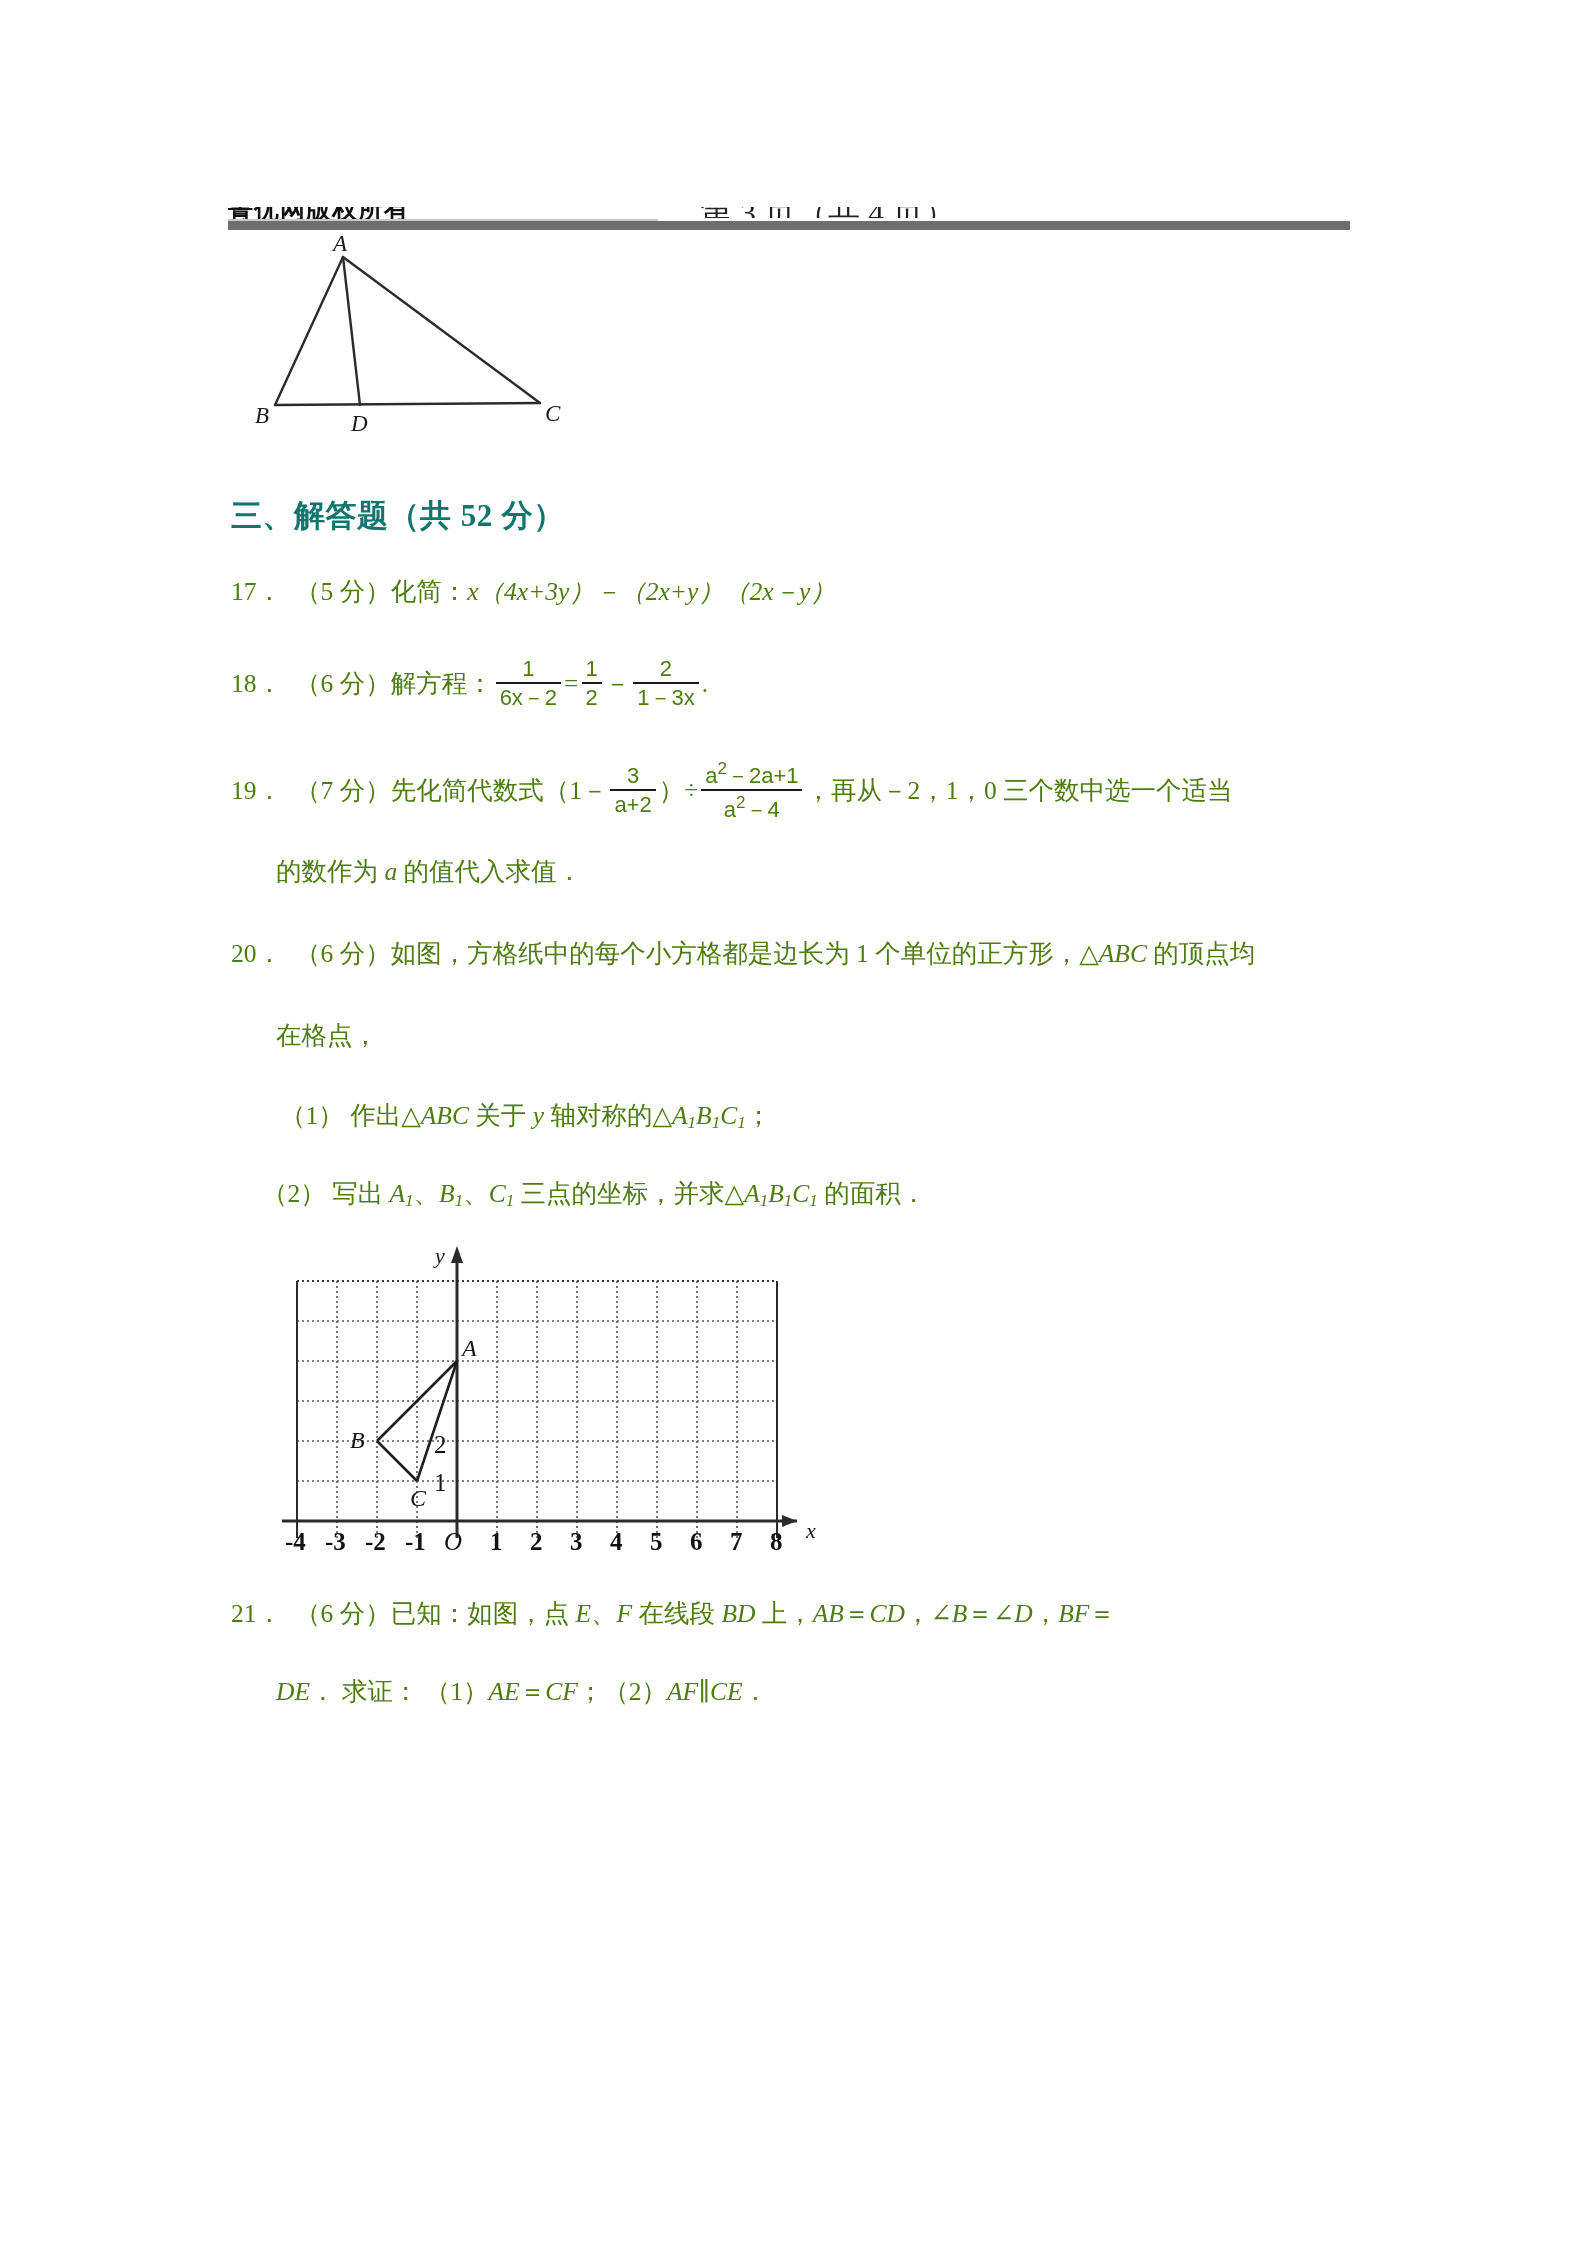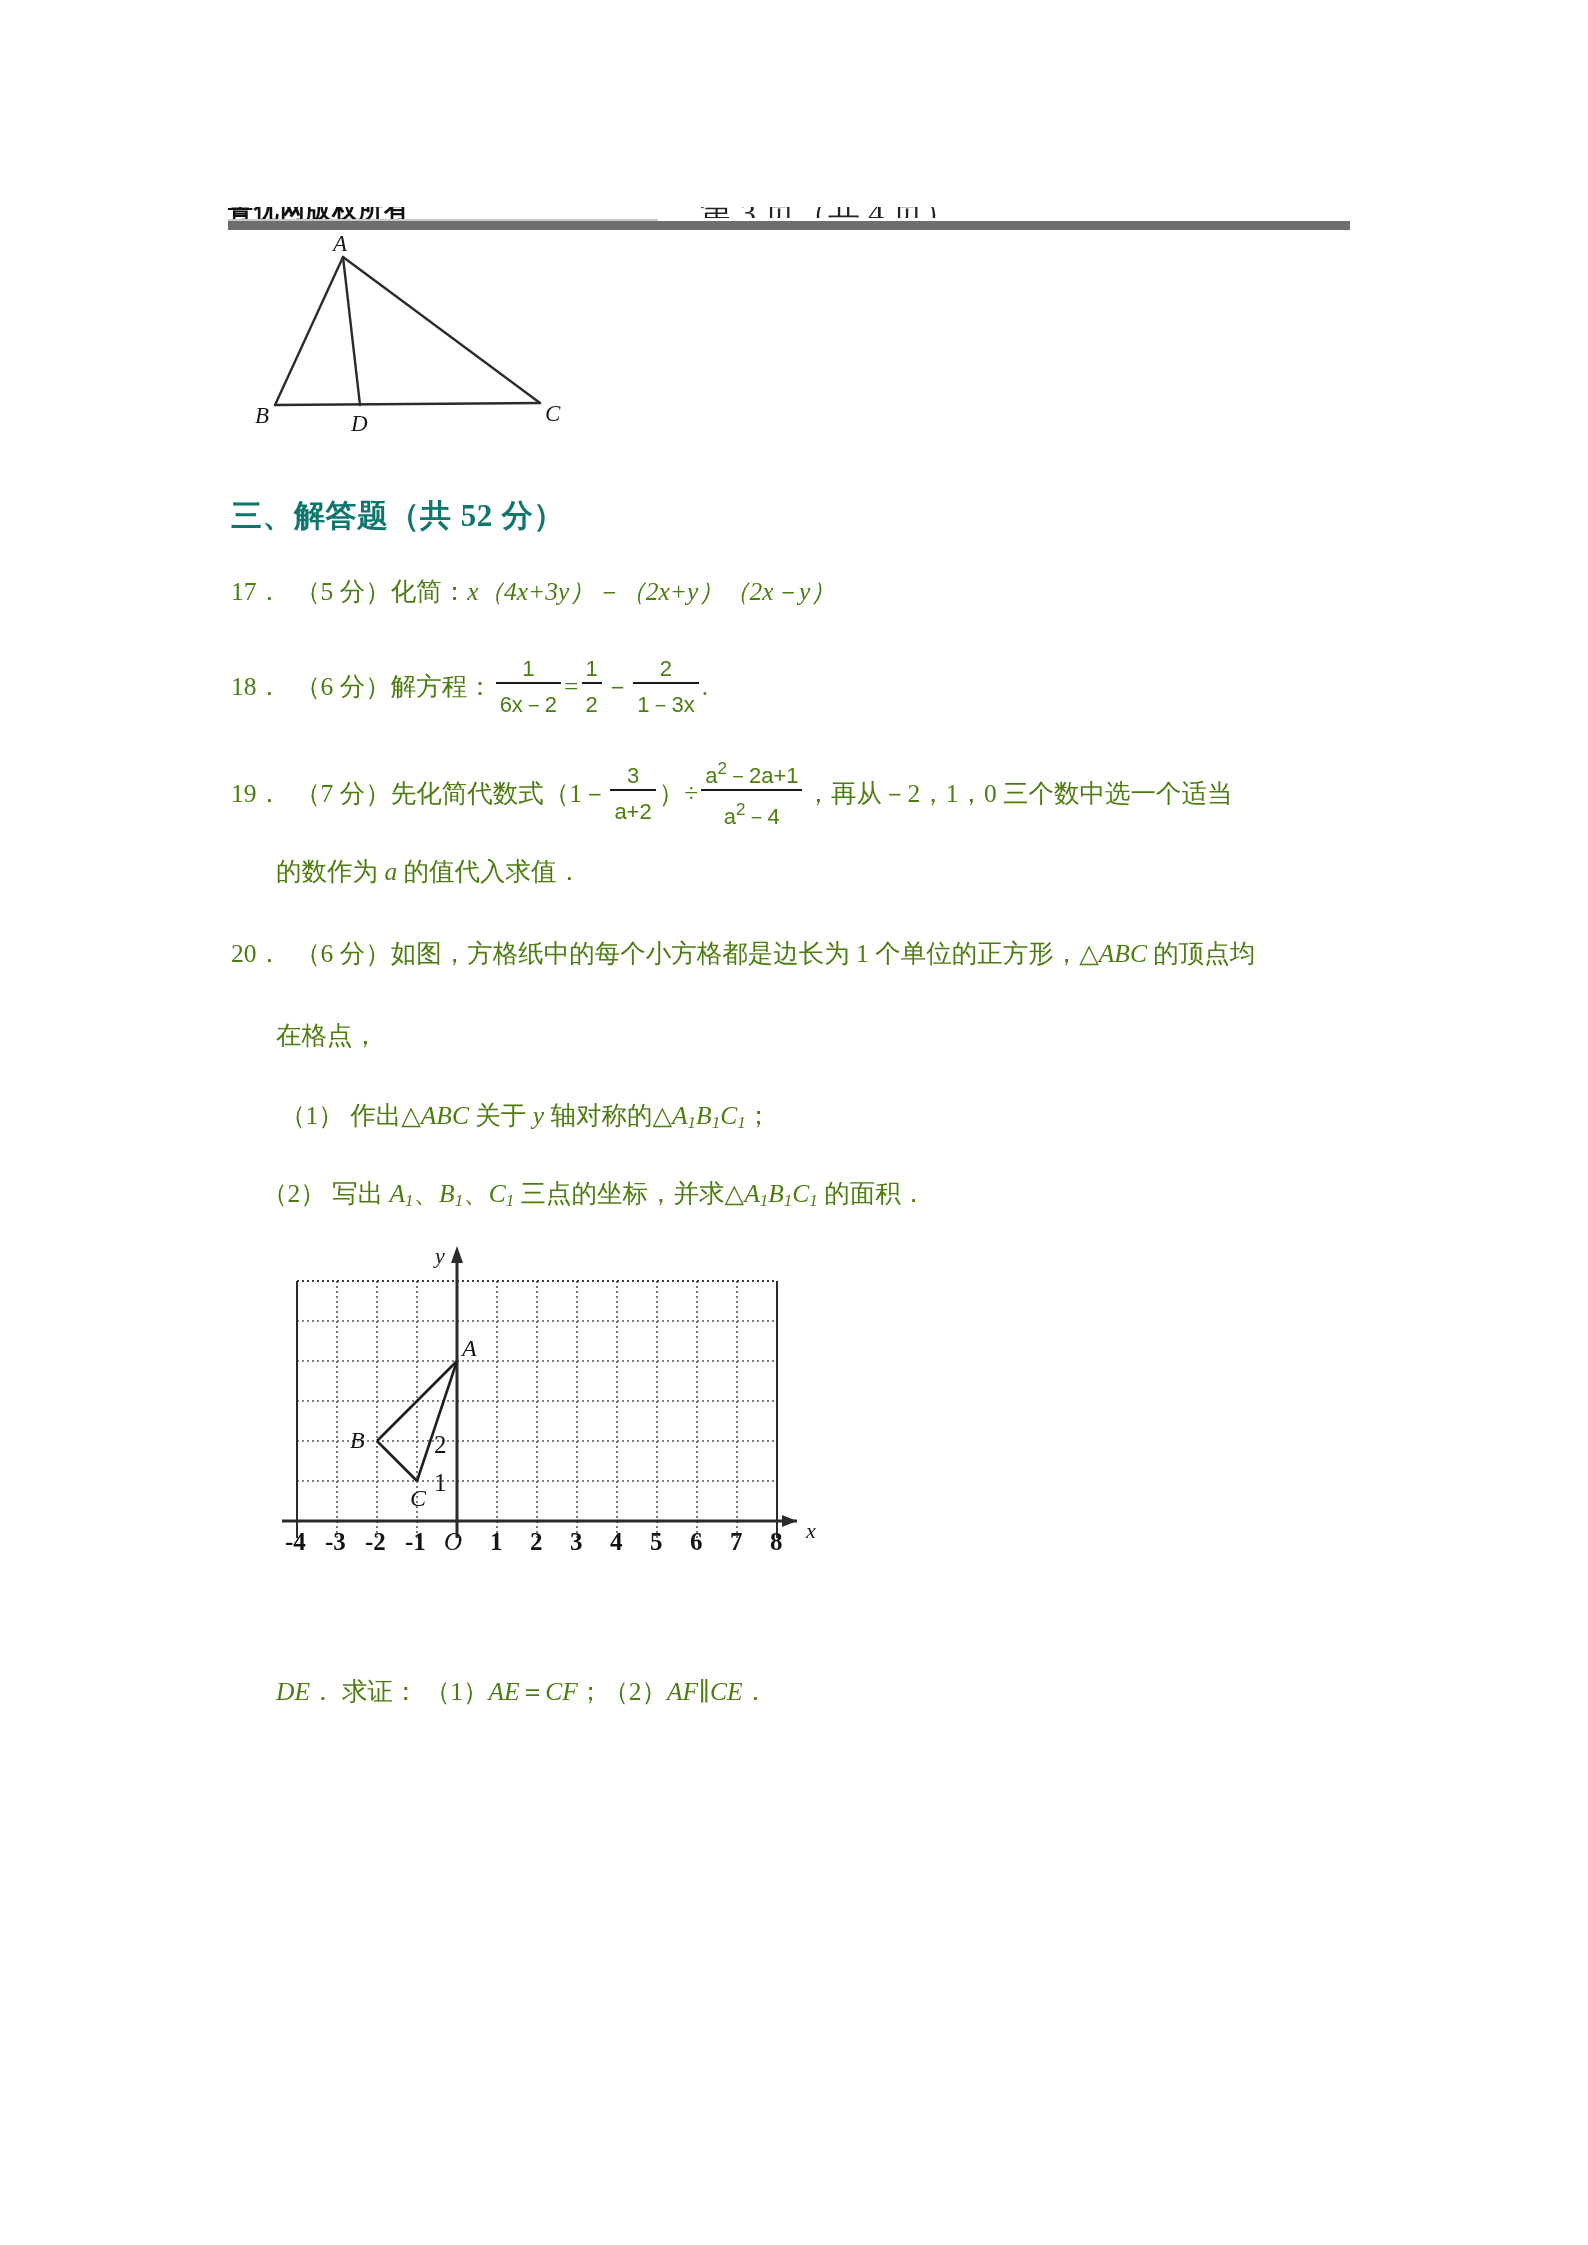--- a/index.html
+++ b/index.html
@@ -139,21 +139,21 @@
     position: relative;
     top: -2px;
   }
   .frac .top {
     display: block;
     padding: 0 4px 1px 4px;
     border-bottom: 2px solid #1a1a1a;
   }
   .frac .bot {
     display: block;
-    padding: 10px 4px 0 4px;
+    padding: 3px 4px 0 4px;
   }
   .frac.mono { font-family: "Liberation Sans", sans-serif; font-size: 22px; }
   .frac.mono .top, .frac.mono .bot { letter-spacing: 0px; }
 
   
   .fig-grid {
     position: absolute;
     left: 272px;
     top: 1238px;
     width: 570px;
@@ -303,17 +303,20 @@
         <line x1="185" y1="123" x2="105" y2="203"></line>
         <line x1="105" y1="203" x2="145" y2="243"></line>
         <line x1="145" y1="243" x2="185" y2="123"></line>
       </g>
       <text x="190" y="118" font-family="Liberation Serif, serif" font-style="italic" font-size="24" fill="#131313">A</text>
       <text x="78" y="210" font-family="Liberation Serif, serif" font-style="italic" font-size="24" fill="#131313">B</text>
       <text x="138" y="268" font-family="Liberation Serif, serif" font-style="italic" font-size="24" fill="#131313">C</text>
     </svg>
   </div>
 
+  <div class="prob" style="left:231px; top:1600px;">
+    <span class="num">21．</span><span class="gap"></span><span class="cn">（6 分）</span><span class="cn">已知：如图，点 <span class="ital">E</span>、<span class="ital">F</span> 在线段 <span class="ital">BD</span> 上，<span class="ital">AB</span>＝<span class="ital">CD</span>，∠<span class="ital">B</span>＝∠<span class="ital">D</span>，<span class="ital">BF</span>＝</span>
+  </div>
   <div class="prob" style="left:276px; top:1678px;">
     <span class="cn"><span class="ital">DE</span>． 求证： （1）<span class="ital">AE</span>＝<span class="ital">CF</span>；（2）<span class="ital">AF</span>∥<span class="ital">CE</span>．</span>
   </div>
 
 </div>
 
 </body></html>

